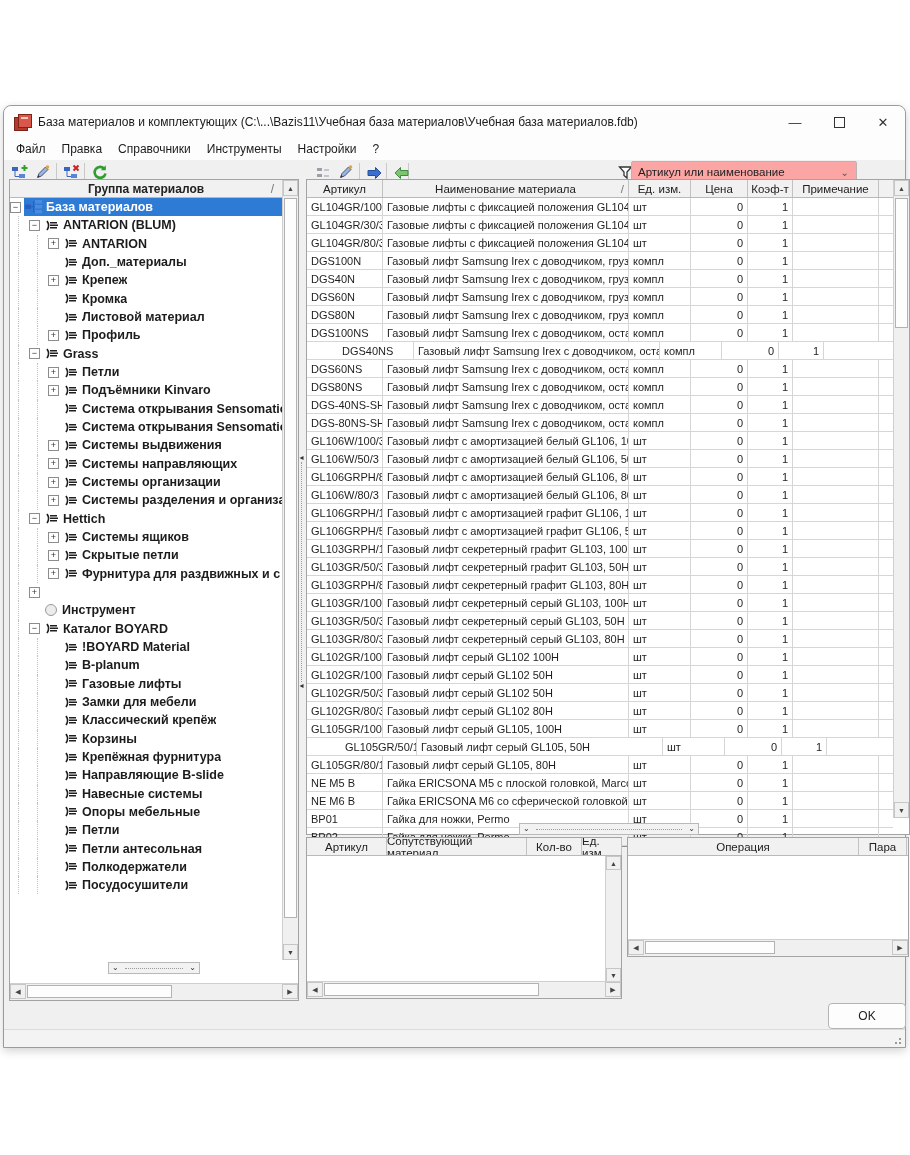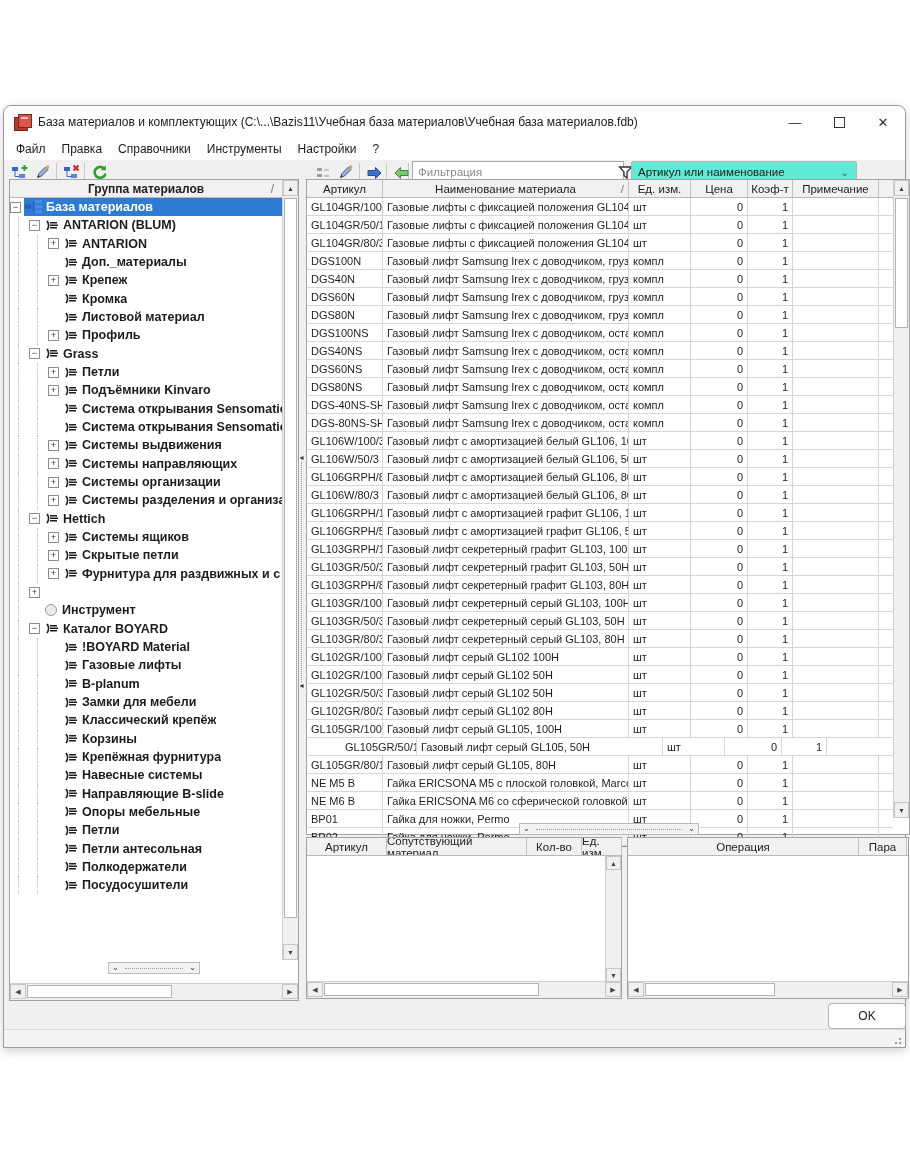--- a/index.html
+++ b/index.html
@@ -23,21 +23,21 @@
   .menubar{position:absolute;left:0;top:32px;right:0;height:22px;background:#fdfdfd;display:flex;align-items:center;padding-left:4px;}
   .menu-item{font-size:12px;color:#1b1b1b;padding:2px 8px;}
   
   .toolbar{position:absolute;left:0;top:54px;right:0;height:25px;background:#f0f0f0;}
   .tbtn{position:absolute;top:2px;width:21px;height:21px;display:flex;align-items:center;justify-content:center;}
   .tsep{position:absolute;top:3px;width:1px;height:18px;background:#c9c9c9;}
   .filter-input{position:absolute;left:408px;top:1px;width:200px;height:19px;border:1px solid #a9a9a9;background:#fff;
                 font-size:11.5px;padding:0 5px;font-family:"Liberation Sans",sans-serif;color:#333;}
   .filter-input::placeholder{color:#8a8a8a;}
   .funnel{position:absolute;left:611px;top:2px;}
-  .combo{position:absolute;left:627px;top:1px;width:218px;height:20px;border:1px solid #b5b5b5;background:#5eead4;
+  .combo{position:absolute;left:627px;top:1px;width:218px;height:20px;border:1px solid #b5b5b5;background:#fca5a5;
          display:flex;align-items:center;font-size:11.5px;color:#222;padding-left:6px;border-radius:2px;}
   .combo .chev{margin-left:auto;margin-right:7px;color:#555;font-size:10px;}
   
   .left-panel{position:absolute;left:5px;top:73px;width:288px;height:820px;background:#fff;border:1px solid #a3a3a3;}
   .tree-header{position:absolute;left:0;top:0;right:15px;height:17px;background:#f1f1f1;border-bottom:1px solid #b9b9b9;
                border-right:1px solid #c9c9c9;display:flex;align-items:center;justify-content:center;
                font-size:12px;font-weight:bold;color:#222;}
   .tree-header .slash{position:absolute;right:8px;color:#777;font-weight:normal;}
   .tree-area{position:absolute;left:0;top:18px;right:15px;bottom:40px;overflow:hidden;}
   .trow{height:18.34px;display:flex;align-items:center;white-space:nowrap;}
@@ -121,21 +121,20 @@
       </div>
 
   <div class="toolbar">
     <span id="ltb"></span>
     <span class="tsep" style="left:52px"></span>
     <span class="tsep" style="left:80px"></span>
     <span id="rtb"></span>
     <span class="tsep" style="left:355px"></span>
     <span class="tsep" style="left:382px"></span>
     <span class="tsep" style="left:404px"></span>
-    <input class="filter-input" placeholder="Фильтрация" style="">
     <span class="tbtn funnel" id="funnel">
           <svg width="17" height="17">
             <path d="M2.5 3 h12 l-4.5 5 v6 l-3 -2.5 V8 z" fill="#fff" stroke="#333" stroke-width="1.3"></path>
           </svg>
         </span>
     <div class="combo">
       <span>Артикул или наименование</span>
       <span class="chev">⌄</span>
     </div>
   <span class="tbtn" style="left: 5px;">
@@ -531,48 +530,48 @@
             <span class="indent" style="width:19px"><span class="guide" style="margin-left:8px;display:inline-block;"></span></span>
             <span class="indent" style="width:19px"><span class="guide" style="margin-left:8px;display:inline-block;"></span></span>
             <span class="ebox-sp"></span>
             <span class="rowfill">
               <span class="ticon">
                 <svg width="15" height="11">
                   <path d="M3 1 Q6.2 5.5 3 10" fill="none" stroke="#1f1f1f" stroke-width="1.7"></path>
                   <path d="M6 2.7h7M6 5.2h8M6 7.7h7" stroke="#1f1f1f" stroke-width="1.5"></path>
                 </svg>
               </span>
+              <span class="tlabel">B-planum</span>
+            </span>
+          </div>
+          <div class="trow">
+            <span class="indent" style="width:19px"><span class="guide" style="margin-left:8px;display:inline-block;"></span></span>
+            <span class="indent" style="width:19px"><span class="guide" style="margin-left:8px;display:inline-block;"></span></span>
+            <span class="ebox-sp"></span>
+            <span class="rowfill">
+              <span class="ticon">
+                <svg width="15" height="11">
+                  <path d="M3 1 Q6.2 5.5 3 10" fill="none" stroke="#1f1f1f" stroke-width="1.7"></path>
+                  <path d="M6 2.7h7M6 5.2h8M6 7.7h7" stroke="#1f1f1f" stroke-width="1.5"></path>
+                </svg>
+              </span>
               <span class="tlabel">Газовые лифты</span>
             </span>
           </div>
           <div class="trow">
             <span class="indent" style="width:19px"><span class="guide" style="margin-left:8px;display:inline-block;"></span></span>
             <span class="indent" style="width:19px"><span class="guide" style="margin-left:8px;display:inline-block;"></span></span>
             <span class="ebox-sp"></span>
             <span class="rowfill">
               <span class="ticon">
                 <svg width="15" height="11">
                   <path d="M3 1 Q6.2 5.5 3 10" fill="none" stroke="#1f1f1f" stroke-width="1.7"></path>
                   <path d="M6 2.7h7M6 5.2h8M6 7.7h7" stroke="#1f1f1f" stroke-width="1.5"></path>
                 </svg>
               </span>
-              <span class="tlabel">B-planum</span>
-            </span>
-          </div>
-          <div class="trow">
-            <span class="indent" style="width:19px"><span class="guide" style="margin-left:8px;display:inline-block;"></span></span>
-            <span class="indent" style="width:19px"><span class="guide" style="margin-left:8px;display:inline-block;"></span></span>
-            <span class="ebox-sp"></span>
-            <span class="rowfill">
-              <span class="ticon">
-                <svg width="15" height="11">
-                  <path d="M3 1 Q6.2 5.5 3 10" fill="none" stroke="#1f1f1f" stroke-width="1.7"></path>
-                  <path d="M6 2.7h7M6 5.2h8M6 7.7h7" stroke="#1f1f1f" stroke-width="1.5"></path>
-                </svg>
-              </span>
               <span class="tlabel">Замки для мебели</span>
             </span>
           </div>
           <div class="trow">
             <span class="indent" style="width:19px"><span class="guide" style="margin-left:8px;display:inline-block;"></span></span>
             <span class="indent" style="width:19px"><span class="guide" style="margin-left:8px;display:inline-block;"></span></span>
             <span class="ebox-sp"></span>
             <span class="rowfill">
               <span class="ticon">
                 <svg width="15" height="11">
@@ -615,35 +614,35 @@
             <span class="indent" style="width:19px"><span class="guide" style="margin-left:8px;display:inline-block;"></span></span>
             <span class="indent" style="width:19px"><span class="guide" style="margin-left:8px;display:inline-block;"></span></span>
             <span class="ebox-sp"></span>
             <span class="rowfill">
               <span class="ticon">
                 <svg width="15" height="11">
                   <path d="M3 1 Q6.2 5.5 3 10" fill="none" stroke="#1f1f1f" stroke-width="1.7"></path>
                   <path d="M6 2.7h7M6 5.2h8M6 7.7h7" stroke="#1f1f1f" stroke-width="1.5"></path>
                 </svg>
               </span>
+              <span class="tlabel">Направляющие B-slide</span>
+            </span>
+          </div>
+          <div class="trow">
+            <span class="indent" style="width:19px"><span class="guide" style="margin-left:8px;display:inline-block;"></span></span>
+            <span class="indent" style="width:19px"><span class="guide" style="margin-left:8px;display:inline-block;"></span></span>
+            <span class="ebox-sp"></span>
+            <span class="rowfill">
+              <span class="ticon">
+                <svg width="15" height="11">
+                  <path d="M3 1 Q6.2 5.5 3 10" fill="none" stroke="#1f1f1f" stroke-width="1.7"></path>
+                  <path d="M6 2.7h7M6 5.2h8M6 7.7h7" stroke="#1f1f1f" stroke-width="1.5"></path>
+                </svg>
+              </span>
               <span class="tlabel">Навесные системы</span>
-            </span>
-          </div>
-          <div class="trow">
-            <span class="indent" style="width:19px"><span class="guide" style="margin-left:8px;display:inline-block;"></span></span>
-            <span class="indent" style="width:19px"><span class="guide" style="margin-left:8px;display:inline-block;"></span></span>
-            <span class="ebox-sp"></span>
-            <span class="rowfill">
-              <span class="ticon">
-                <svg width="15" height="11">
-                  <path d="M3 1 Q6.2 5.5 3 10" fill="none" stroke="#1f1f1f" stroke-width="1.7"></path>
-                  <path d="M6 2.7h7M6 5.2h8M6 7.7h7" stroke="#1f1f1f" stroke-width="1.5"></path>
-                </svg>
-              </span>
-              <span class="tlabel">Направляющие B-slide</span>
             </span>
           </div>
           <div class="trow">
             <span class="indent" style="width:19px"><span class="guide" style="margin-left:8px;display:inline-block;"></span></span>
             <span class="indent" style="width:19px"><span class="guide" style="margin-left:8px;display:inline-block;"></span></span>
             <span class="ebox-sp"></span>
             <span class="rowfill">
               <span class="ticon">
                 <svg width="15" height="11">
                   <path d="M3 1 Q6.2 5.5 3 10" fill="none" stroke="#1f1f1f" stroke-width="1.7"></path>
@@ -765,21 +764,21 @@
           <div class="mt-row">
             <span class="mt-cell " style="flex: 0 0 76px; width: 76px;">GL104GR/100/3</span>
             <span class="mt-cell " style="flex: 0 0 246px; width: 246px;">Газовые лифты с фиксацией положения GL104, 100Н</span>
             <span class="mt-cell " style="flex: 0 0 62px; width: 62px;">шт</span>
             <span class="mt-cell num" style="flex: 0 0 57px; width: 57px;">0</span>
             <span class="mt-cell num" style="flex: 0 0 45px; width: 45px;">1</span>
             <span class="mt-cell " style="flex: 0 0 86px; width: 86px;"></span>
             <span class="mt-cell " style="flex: 0 0 15px; width: 15px;"></span>
           </div>
           <div class="mt-row">
-            <span class="mt-cell " style="flex: 0 0 76px; width: 76px;">GL104GR/50/1</span>
+            <span class="mt-cell " style="flex: 0 0 76px; width: 76px;">GL104GR/30/3</span>
             <span class="mt-cell " style="flex: 0 0 246px; width: 246px;">Газовые лифты с фиксацией положения GL104, 50Н</span>
             <span class="mt-cell " style="flex: 0 0 62px; width: 62px;">шт</span>
             <span class="mt-cell num" style="flex: 0 0 57px; width: 57px;">0</span>
             <span class="mt-cell num" style="flex: 0 0 45px; width: 45px;">1</span>
             <span class="mt-cell " style="flex: 0 0 86px; width: 86px;"></span>
             <span class="mt-cell " style="flex: 0 0 15px; width: 15px;"></span>
           </div>
           <div class="mt-row">
             <span class="mt-cell " style="flex: 0 0 76px; width: 76px;">GL104GR/80/3</span>
             <span class="mt-cell " style="flex: 0 0 246px; width: 246px;">Газовые лифты с фиксацией положения GL104, 80Н</span>
@@ -828,21 +827,21 @@
           <div class="mt-row">
             <span class="mt-cell " style="flex: 0 0 76px; width: 76px;">DGS100NS</span>
             <span class="mt-cell " style="flex: 0 0 246px; width: 246px;">Газовый лифт Samsung Irex с доводчиком, останов</span>
             <span class="mt-cell " style="flex: 0 0 62px; width: 62px;">компл</span>
             <span class="mt-cell num" style="flex: 0 0 57px; width: 57px;">0</span>
             <span class="mt-cell num" style="flex: 0 0 45px; width: 45px;">1</span>
             <span class="mt-cell " style="flex: 0 0 86px; width: 86px;"></span>
             <span class="mt-cell " style="flex: 0 0 15px; width: 15px;"></span>
           </div>
           <div class="mt-row">
-            <span class="mt-cell " style="flex: 0 0 76px; width: 76px;">DGS40NS</span>
+            <span class="mt-cell " style="flex: 0 0 76px; width: 76px; margin-left: 31px;">DGS40NS</span>
             <span class="mt-cell " style="flex: 0 0 246px; width: 246px;">Газовый лифт Samsung Irex с доводчиком, останов</span>
             <span class="mt-cell " style="flex: 0 0 62px; width: 62px;">компл</span>
             <span class="mt-cell num" style="flex: 0 0 57px; width: 57px;">0</span>
             <span class="mt-cell num" style="flex: 0 0 45px; width: 45px;">1</span>
             <span class="mt-cell " style="flex: 0 0 86px; width: 86px;"></span>
             <span class="mt-cell " style="flex: 0 0 15px; width: 15px;"></span>
           </div>
           <div class="mt-row">
             <span class="mt-cell " style="flex: 0 0 76px; width: 76px;">DGS60NS</span>
             <span class="mt-cell " style="flex: 0 0 246px; width: 246px;">Газовый лифт Samsung Irex с доводчиком, останов</span>
@@ -1122,21 +1121,21 @@
       <span class="sbtn" style="left:0;top:0;width:15px;height:14px;">▲</span>
       <span class="sbtn" style="left:0;bottom:0;width:15px;height:14px;">▼</span>
     </div>
     <div class="hscroll" style="left:0;right:0;bottom:0;">
       <span class="sbtn" style="left:0;top:0;width:16px;height:15px;">◀</span>
       <span class="sthumb" style="left:17px;top:1px;width:215px;height:13px;"></span>
       <span class="sbtn" style="right:0;top:0;width:16px;height:15px;">▶</span>
     </div>
   </div>
 
-  <div class="bpane" style="left:623px;top:731px;width:282px;height:162px;">
+  <div class="bpane" style="left:623px;top:731px;width:282px;height:120px;">
     <div class="bp-header" id="br-header">
           <span class="mt-hcell" style="width: 231px; flex: 0 0 231px;">
             <span>Операция</span>
           </span>
           <span class="mt-hcell" style="width: 48px; flex: 0 0 48px;">
             <span>Пара</span>
           </span>
         </div>
     <div class="hscroll" style="left:0;right:0;bottom:0;">
       <span class="sbtn" style="left:0;top:0;width:16px;height:15px;">◀</span>

